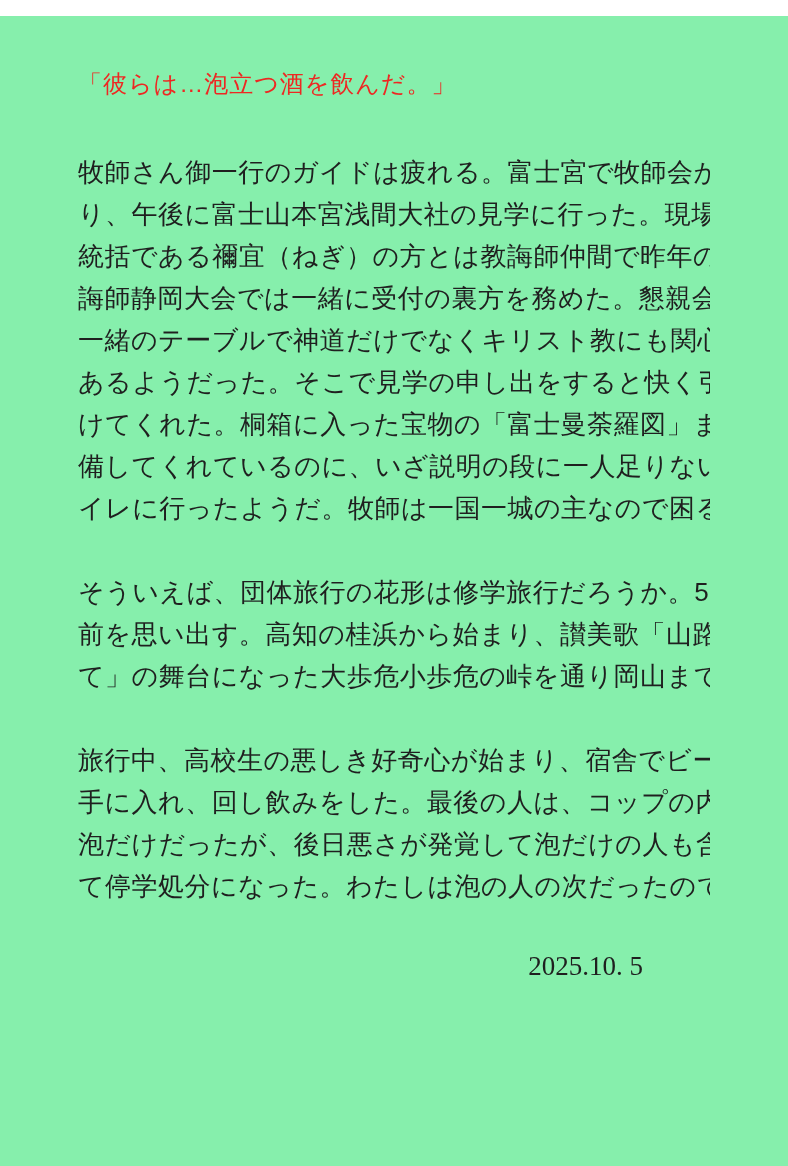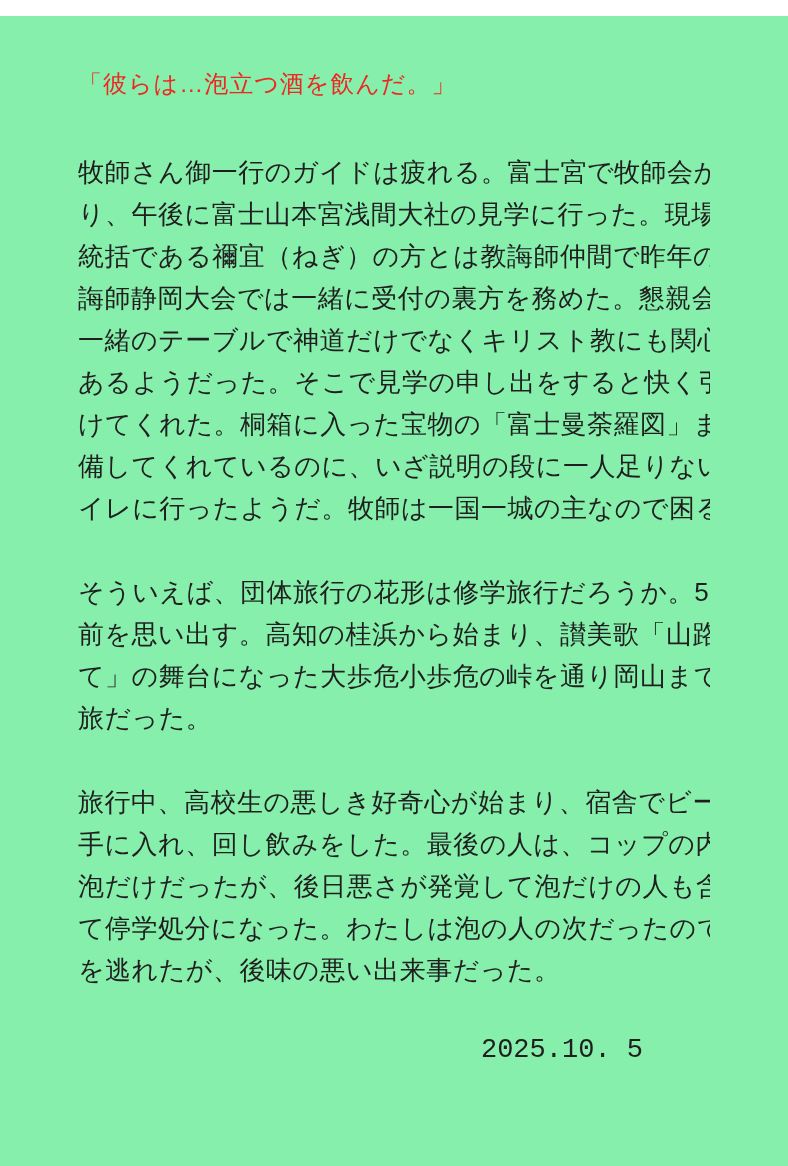--- a/index.html
+++ b/index.html
@@ -52,21 +52,21 @@
     white-space: nowrap;
     overflow: hidden;
   }
   .para .line:last-child {
     text-align-last: left;
   }
   .date-line {
     margin-top: 28px;
     margin-right: 67px;
     text-align: right;
-    font-family: Liberation Mono, monospace;
+    font-family: Liberation Serif, serif;
     font-size: 27px;
     line-height: 34px;
     color: #1f1f1f;
   }
 </style>
 </head>
 <body>
 
 <div class="page">
 
@@ -84,28 +84,26 @@
         <div class="line">あるようだった。そこで見学の申し出をすると快く引き受</div>
         <div class="line">けてくれた。桐箱に入った宝物の「富士曼荼羅図」まで準</div>
         <div class="line">備してくれているのに、いざ説明の段に一人足りない。ト</div>
         <div class="line">イレに行ったようだ。牧師は一国一城の主なので困る。</div>
       </div>
 
     <div class="para">
         <div class="line">そういえば、団体旅行の花形は修学旅行だろうか。50 年</div>
         <div class="line">前を思い出す。高知の桂浜から始まり、讃美歌「山路こえ</div>
         <div class="line">て」の舞台になった大歩危小歩危の峠を通り岡山までの</div>
-        <div class="line">旅だった。</div>
       </div>
 
     <div class="para">
         <div class="line">旅行中、高校生の悪しき好奇心が始まり、宿舎でビールを</div>
         <div class="line">手に入れ、回し飲みをした。最後の人は、コップの内側の</div>
         <div class="line">泡だけだったが、後日悪さが発覚して泡だけの人も含め</div>
         <div class="line">て停学処分になった。わたしは泡の人の次だったので難</div>
-        <div class="line">を逃れたが、後味の悪い出来事だった。</div>
       </div>
 
   </div>
 
   <div class="date-line">2025.10. 5</div>
 
 </div>
 
 </body></html>

